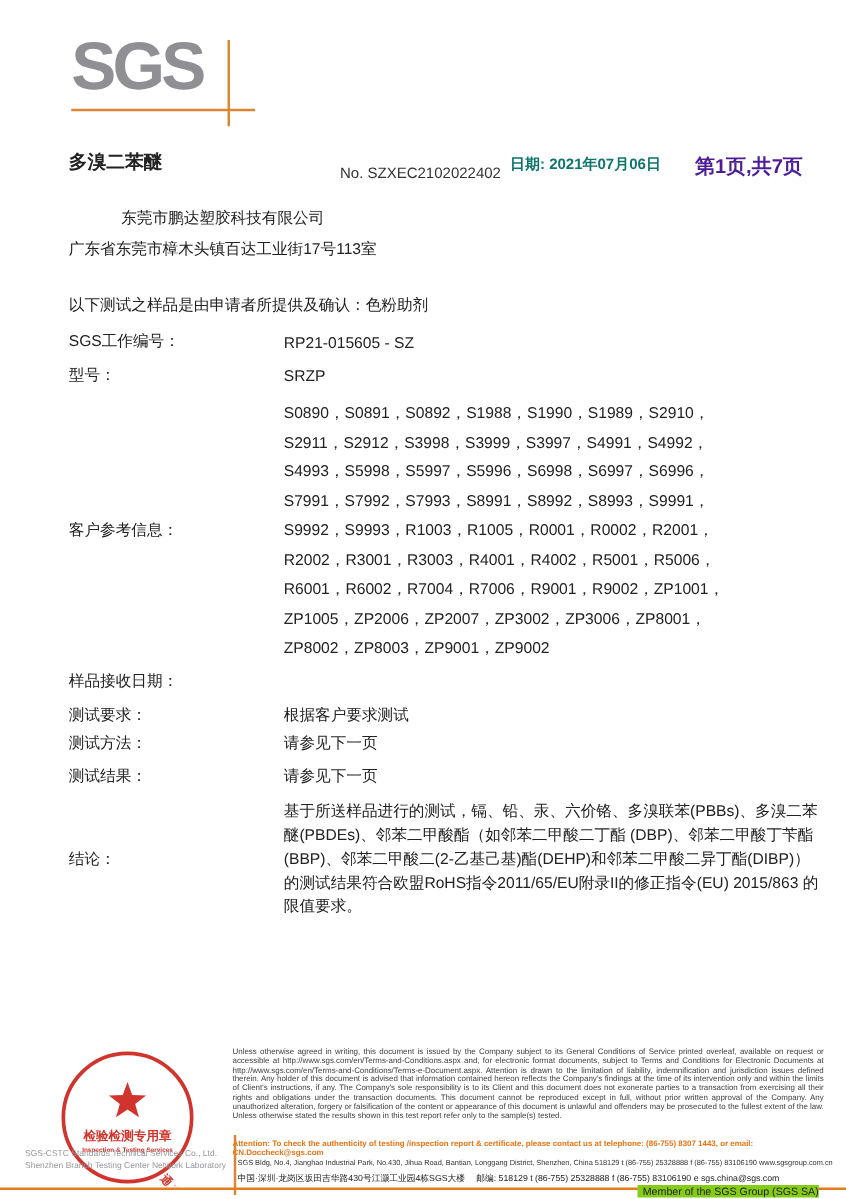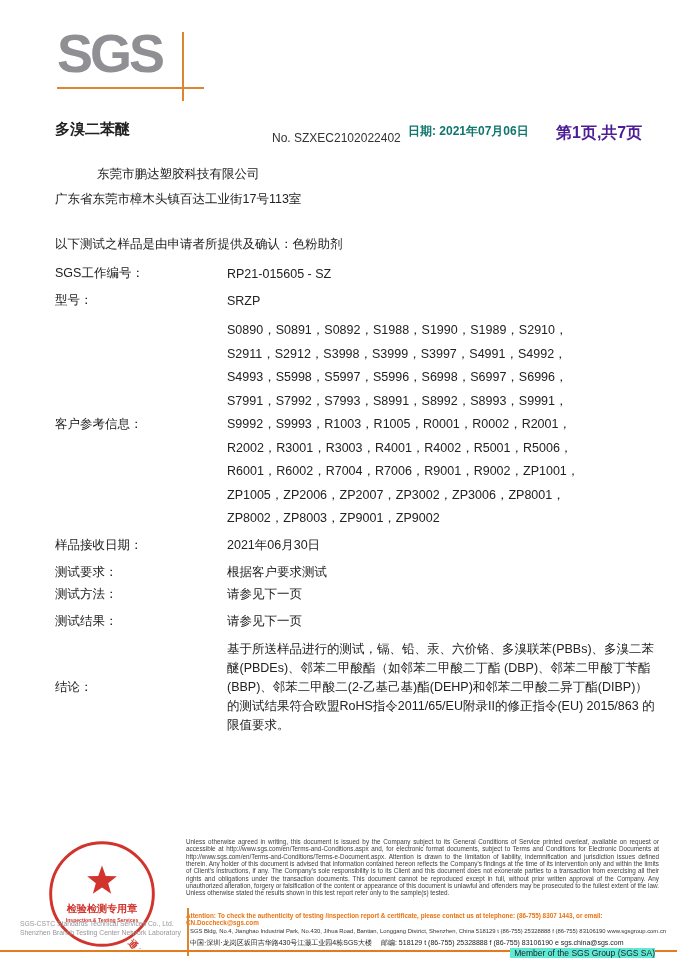--- a/index.html
+++ b/index.html
@@ -34,21 +34,21 @@
 
   
   .terms { position:absolute; left:186px; top:838px; width:473px; font-size:6.35px; line-height:7.35px; text-align:justify; color:#3d3d3d; }
   .attention { position:absolute; left:186px; top:912px; width:473px; font-size:6.35px; line-height:7.2px; font-weight:bold; color:#e87414; }
   .addr-en { position:absolute; left:190px; top:928px; width:470px; font-size:5.9px; color:#333; white-space:nowrap; }
   .addr-cn { position:absolute; left:190px; top:938px; width:470px; font-size:7px; color:#222; white-space:nowrap; }
   .footer-vline { position:absolute; left:187px; top:908px; width:1.5px; height:48px; background:#dd8631; }
   .footer-rule { position:absolute; left:0; top:950px; width:677px; height:2px; background:#e37b1f; }
   .member { position:absolute; right:22px; top:955px; font-size:8.5px; color:#222; }
   
-  .member { top:948px; background:#5eead4; padding-left:4px; }
+  .member { top:948px; background:#84cc16; padding-left:4px; }
 
   .stamp { position:absolute; left:45px; top:839px; width:114px; height:110px; }
   .stamp-company { position:absolute; left:20px; top:920px; width:170px; font-size:6.8px; line-height:8.5px; color:#97979c; }
 </style>
 </head>
 <body>
 
 <div class="page">
 
   <div class="logo-text">SGS</div>
@@ -88,21 +88,20 @@
         <div class="ref-line">S9992，S9993，R1003，R1005，R0001，R0002，R2001，</div>
         <div class="ref-line">R2002，R3001，R3003，R4001，R4002，R5001，R5006，</div>
         <div class="ref-line">R6001，R6002，R7004，R7006，R9001，R9002，ZP1001，</div>
         <div class="ref-line">ZP1005，ZP2006，ZP2007，ZP3002，ZP3006，ZP8001，</div>
         <div class="ref-line">ZP8002，ZP8003，ZP9001，ZP9002</div>
       </div>
     </div>
 
     <div class="frow mb10">
       <div class="lbl">样品接收日期：</div>
-      <div class="val">2021年06月30日</div>
     </div>
 
 
     <div class="frow mb5">
       <div class="lbl">测试要求：</div>
       <div class="val">根据客户要求测试</div>
     </div>
 
     <div class="frow mb10">
       <div class="lbl">测试方法：</div>

